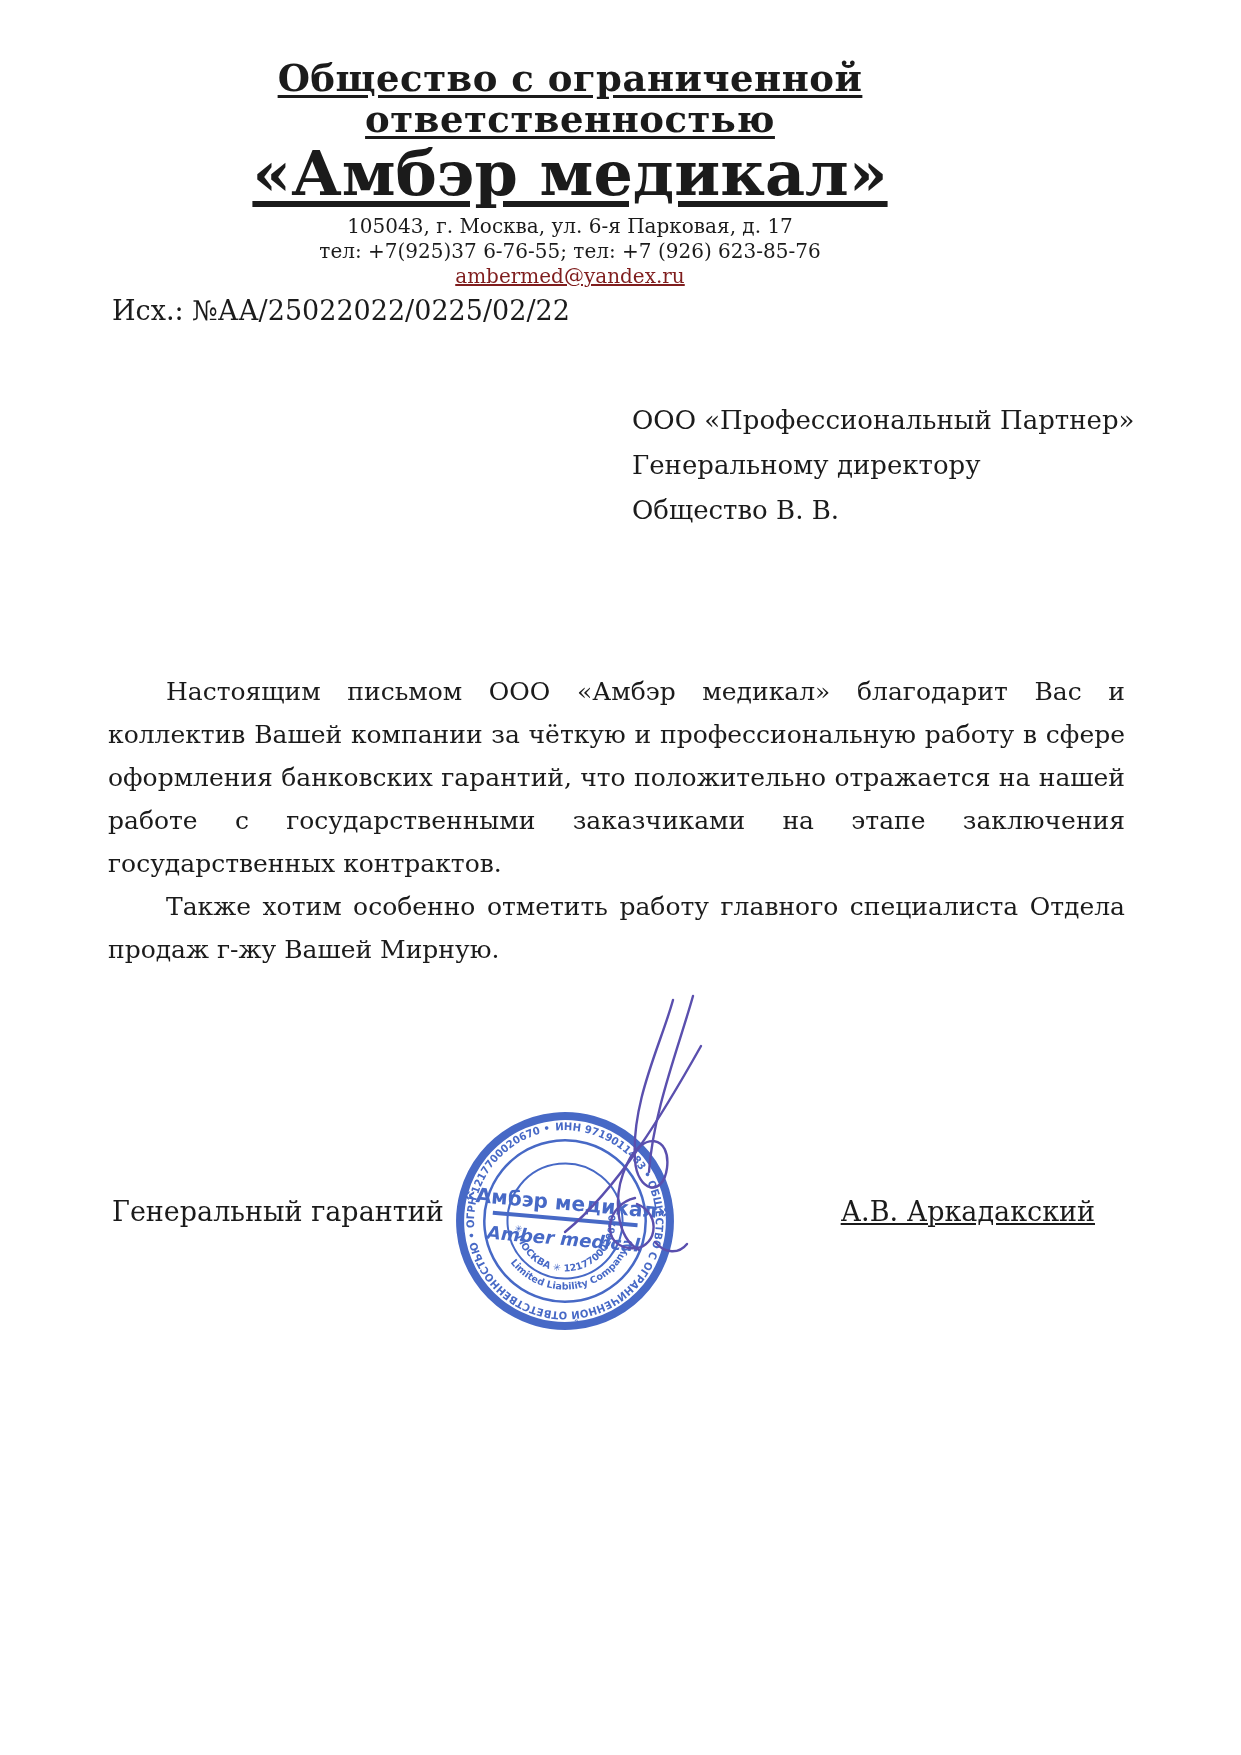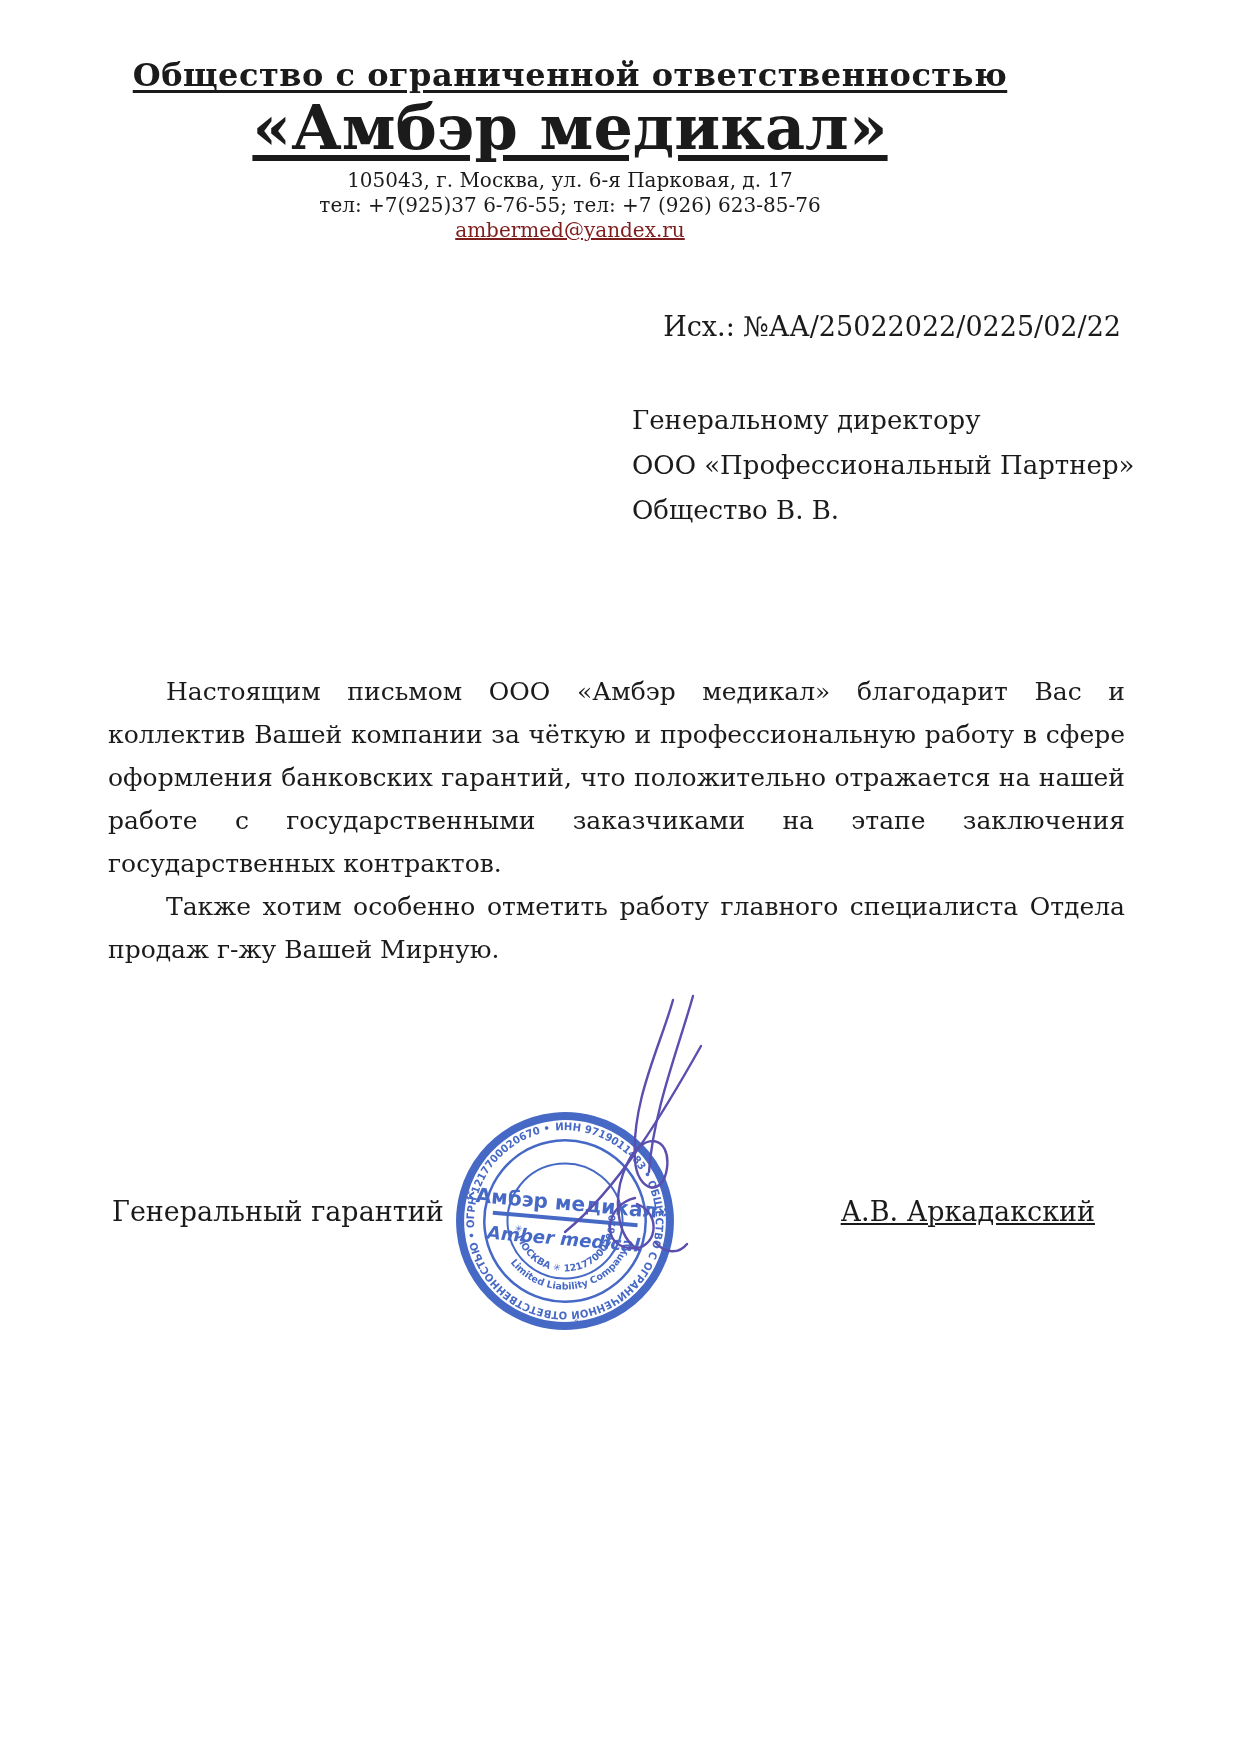--- a/index.html
+++ b/index.html
@@ -11,42 +11,42 @@
     font-family:"DejaVu Serif","Liberation Serif",serif;
     color:#1b1b1b;
     overflow:hidden;
   }
   
   .letterhead{
     position:absolute;left:115px;top:58px;width:910px;
     text-align:center;
   }
   .org-type{
-    font-size:32px;font-weight:bold;
+    font-size:37px;font-weight:bold;
     text-decoration:underline;
     text-underline-offset:4px;
     letter-spacing:.5px;
     line-height:1.1;
   }
   .org-name{
     margin-top:2px;
     font-size:62px;font-weight:bold;
     text-decoration:underline;
     text-underline-offset:6px;
     line-height:1.05;
   }
   .lh-small{font-size:20px;line-height:23px;margin-top:2px;}
   .lh-small.first{margin-top:9px;}
   .email a, .email span{
     color:#7f1d1d;text-decoration:underline;cursor:pointer;
   }
   
   .meta-row{
-    position:absolute;left:112px;top:311px;width:1009px;
-    display:flex;justify-content:flex-end;
+    position:absolute;left:112px;top:295px;width:1009px;
+    display:flex;justify-content:flex-start;
     font-size:27px;
   }
   
   .addressee{
     position:absolute;left:632px;top:398px;
     font-size:26px;line-height:45px;
     white-space:nowrap;
   }
   
   .body-text{
@@ -87,22 +87,22 @@
       <span>ambermed@yandex.ru</span>
     </div>
   </div>
 
   <div class="meta-row">
     <span>Исх.: №АА/25022022/02</span>
     <span>25/02/22</span>
   </div>
 
   <div class="addressee">
+    <div>ООО «Профессиональный Партнер»</div>
     <div>Генеральному директору</div>
-    <div>ООО «Профессиональный Партнер»</div>
     <div>Общество В. В.</div>
   </div>
 
   <div class="body-text">
     <p>Настоящим письмом ООО «Амбэр медикал» благодарит Вас и коллектив Вашей компании за чёткую и профессиональную работу в сфере оформления банковских гарантий, что положительно отражается на нашей работе с государственными заказчиками на этапе заключения государственных контрактов.</p>
     <p>Также хотим особенно отметить работу главного специалиста Отдела продаж г-жу Вашей Мирную.</p>
   </div>
 
   <div class="stamp-wrap">
     <svg viewBox="0 0 228 228">

